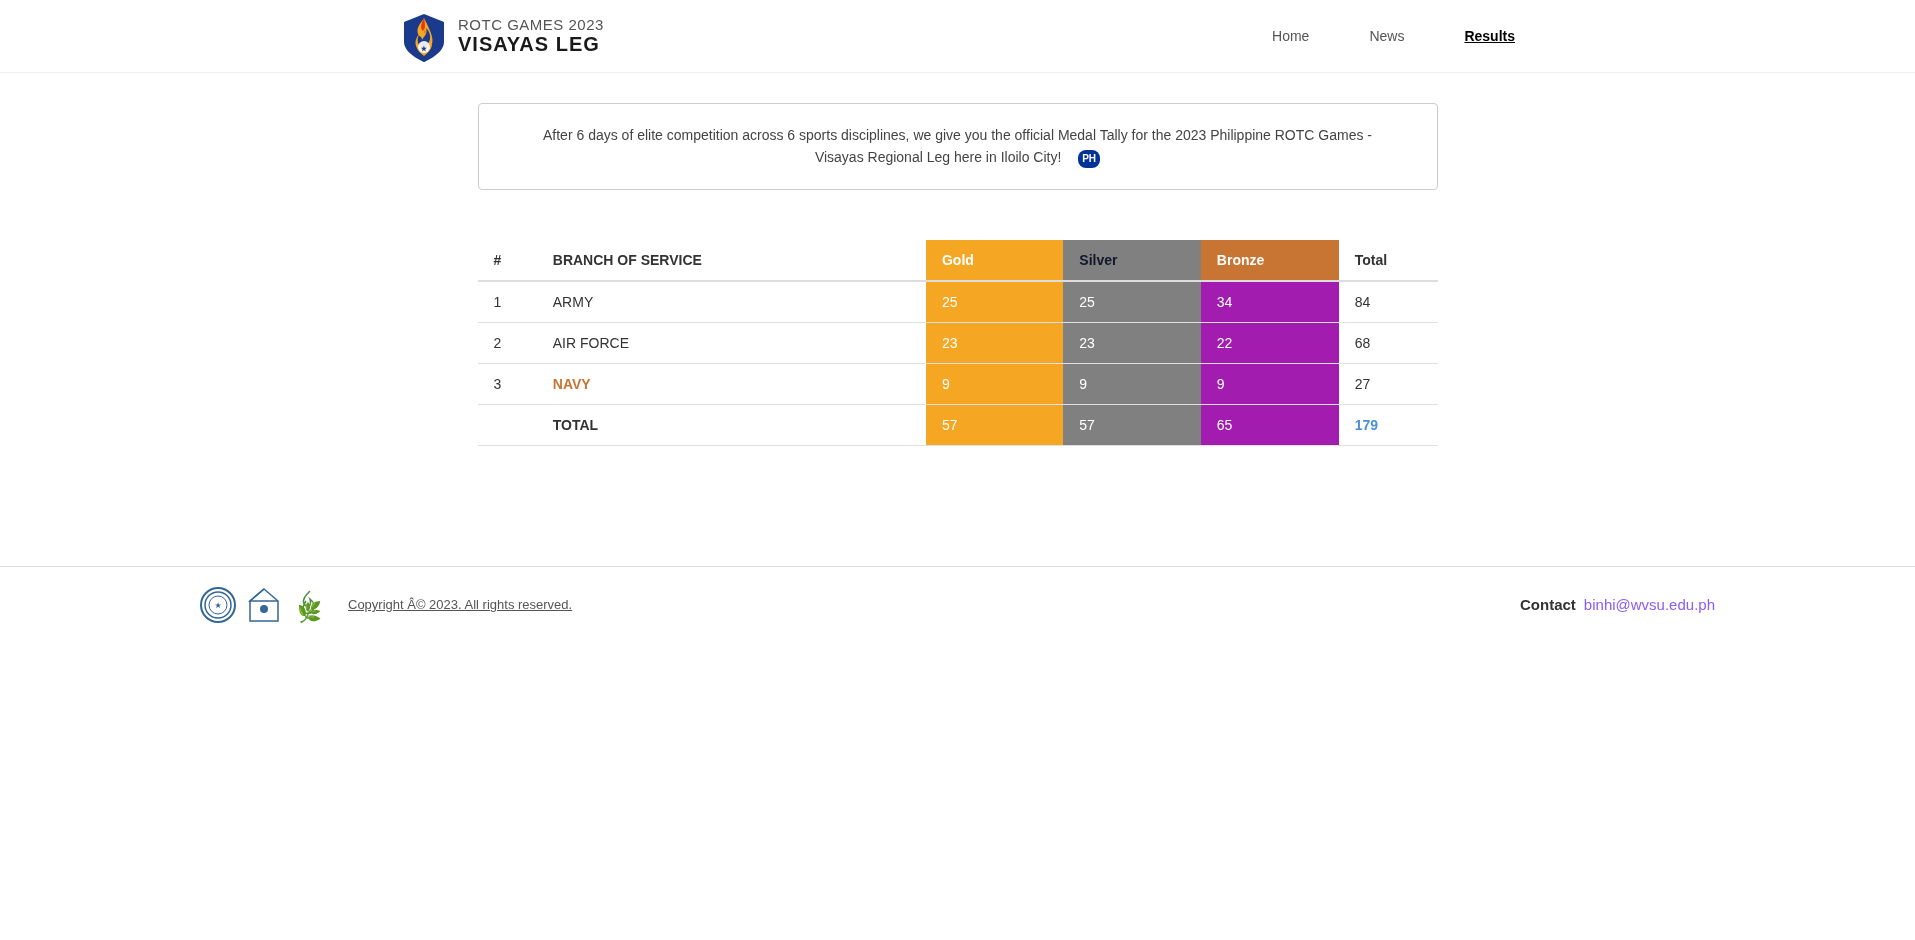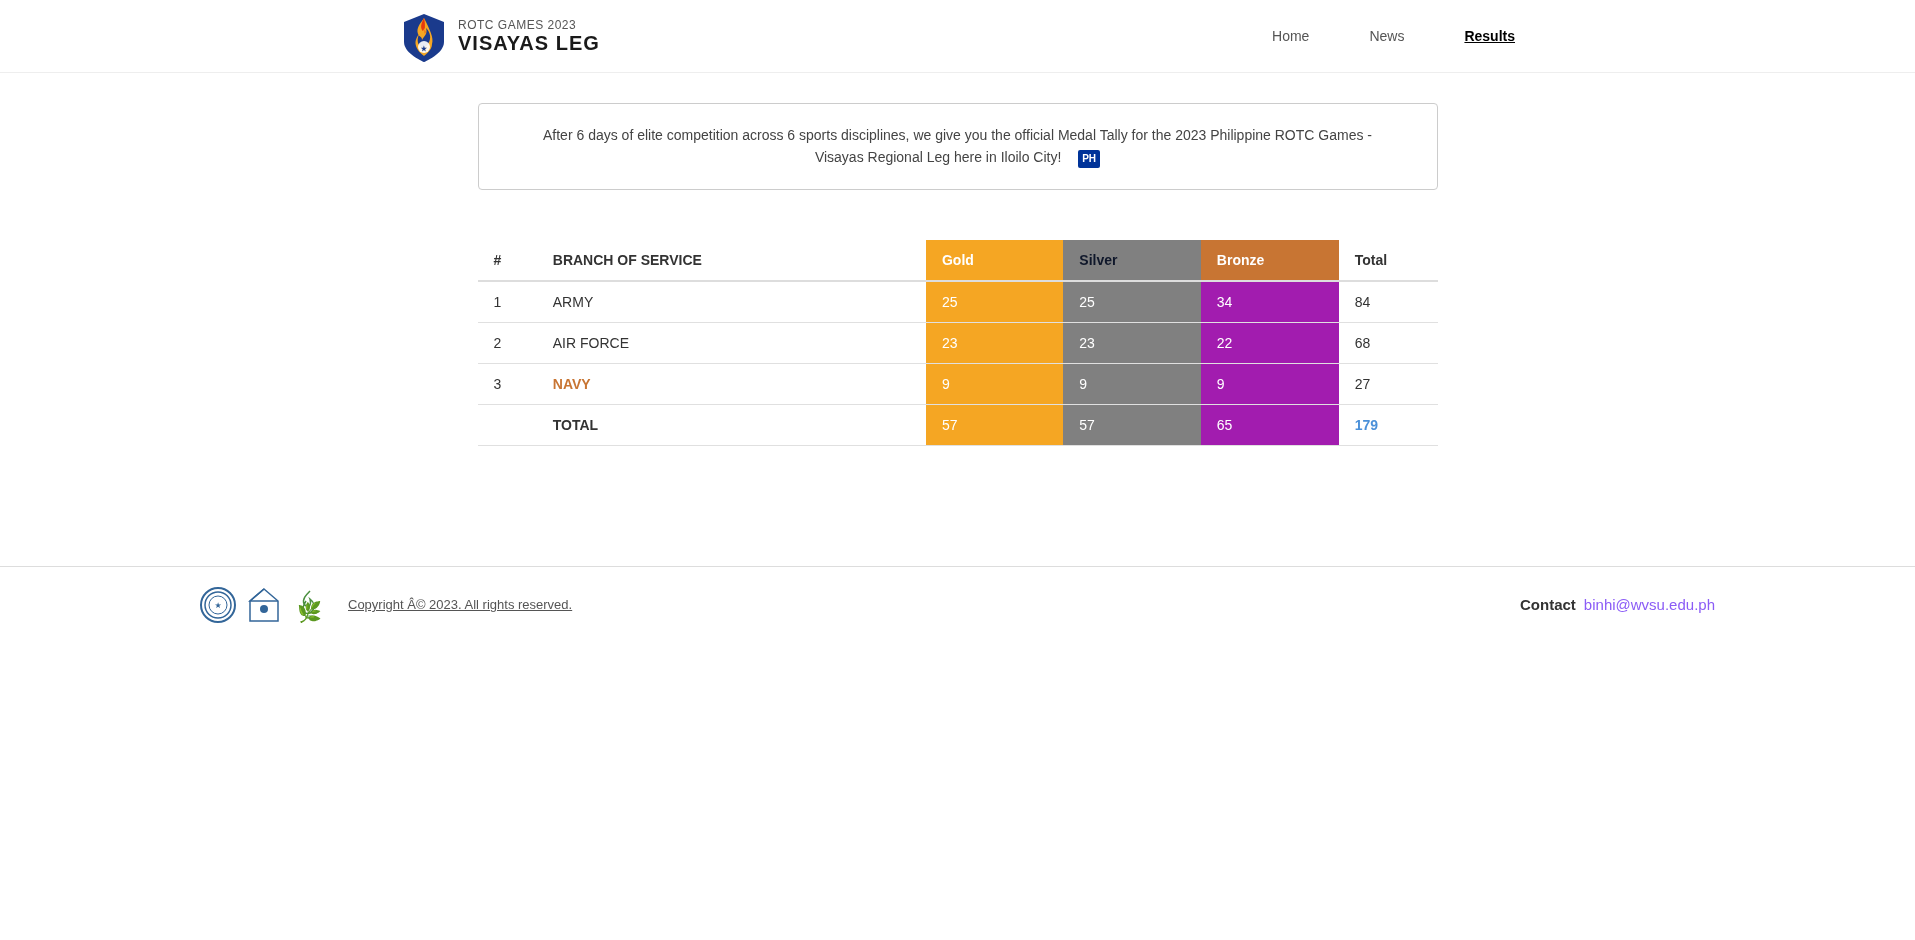--- a/index.html
+++ b/index.html
@@ -37,21 +37,21 @@
       height: 48px;
       position: relative;
     }
 
     .logo-text-block {
       display: flex;
       flex-direction: column;
     }
 
     .logo-subtitle {
-      font-size: 12px;
+      font-size: 15px;
       color: #555;
       letter-spacing: 0.5px;
     }
 
     .logo-title {
       font-size: 20px;
       font-weight: bold;
       color: #1a1a1a;
       letter-spacing: 1px;
     }
@@ -93,21 +93,21 @@
       line-height: 1.6;
     }
 
     .ph-badge {
       display: inline-block;
       background-color: #003399;
       color: white;
       font-size: 10px;
       font-weight: bold;
       padding: 1px 4px;
-      border-radius: 2px;
+      border-radius: 8px;
       margin-left: 13px;
     }
 
     
     .tally-section {
       padding: 10px 0;
     }
 
     .tally-table {
       width: 100%;

